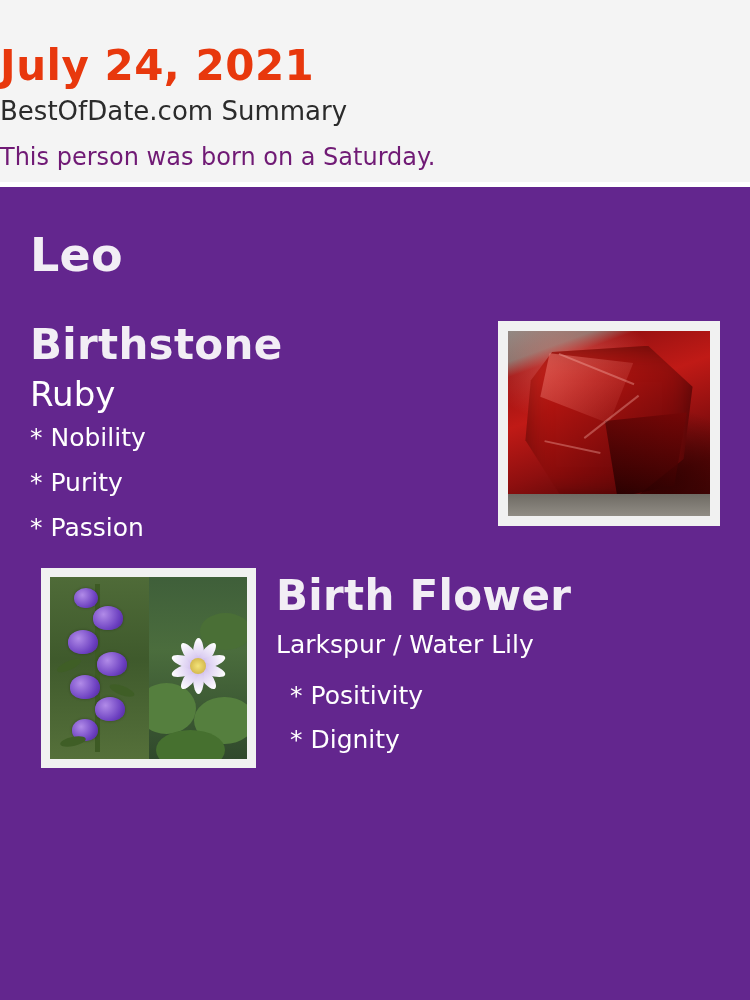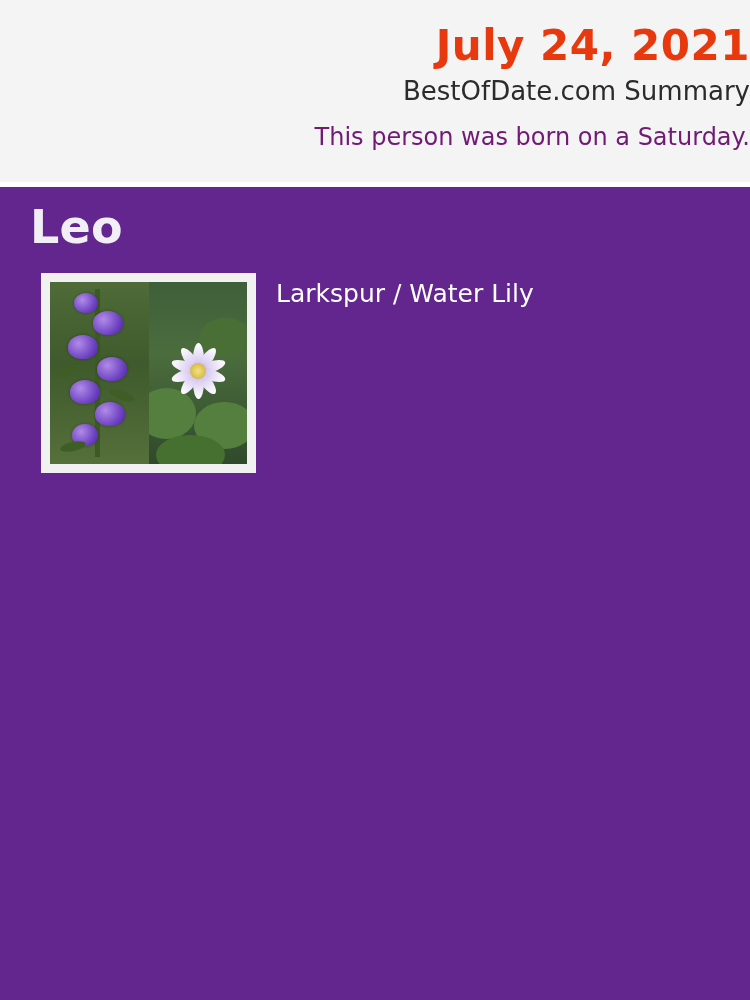--- a/index.html
+++ b/index.html
@@ -19,22 +19,22 @@
     position: relative;
     display: flex;
     flex-direction: column;
   }
 
   
   .header {
     background: #f4f4f4;
     height: 182px;
     box-sizing: border-box;
-    padding-top: 20px;
-    text-align: right;
+    padding-top: 40px;
+    text-align: left;
     flex: 0 0 auto;
   }
   .header-date {
     color: #e8380d;
     font-size: 42px;
     font-weight: bold;
     line-height: 52px;
     letter-spacing: 0.5px;
   }
   .header-sub {
@@ -63,21 +63,21 @@
     position: relative;
     box-sizing: border-box;
     padding: 0 30px;
     color: #ffffff;
   }
 
   .sign-name {
     font-size: 46px;
     font-weight: bold;
     color: #f2eef5;
-    padding-top: 12px;
+    padding-top: 40px;
     line-height: 56px;
     letter-spacing: 0.3px;
   }
   .sign-desc {
     font-size: 33px;
     line-height: 44px;
     color: #ffffff;
     margin-top: 6px;
     max-width: 660px;
   }
@@ -321,20 +321,40 @@
   </div>
 
   <div class="divider"></div>
 
   <div class="body">
 
     <div>
       <div class="sign-name">Leo</div>
     </div>
 
+    <div class="stone-section">
+      <div class="stone-title">Birthstone</div>
+      <div class="stone-name">Ruby</div>
+      <div class="trait">* Nobility</div>
+      <div class="trait">* Purity</div>
+      <div class="trait">* Passion</div>
+
+      <div class="stone-photo-frame">
+        <div class="stone-photo">
+          <div class="ruby-bg"></div>
+          <div class="ruby-shape"></div>
+          <div class="ruby-facet-a"></div>
+          <div class="ruby-facet-b"></div>
+          <div class="ruby-crack c1"></div>
+          <div class="ruby-crack c2"></div>
+          <div class="ruby-crack c3"></div>
+          <div class="stone-ground"></div>
+        </div>
+      </div>
+    </div>
 
     <div class="flower-section">
 
       <div class="flower-photo-frame">
         <div class="flower-photo">
 
           <div class="flower-half larkspur">
             <div class="lk-stem"></div>
             <div class="lk-bloom b1"></div>
             <div class="lk-bloom b2"></div>
@@ -365,19 +385,24 @@
               <div class="wl-petal" style="transform:rotate(288deg) translateY(-12px);"></div>
               <div class="wl-petal" style="transform:rotate(324deg) translateY(-12px);"></div>
               <div class="wl-center"></div>
             </div>
           </div>
 
         </div>
       </div>
 
       <div class="flower-text">
+        <div class="flower-title">Birth Flower</div>
         <div class="flower-name">Larkspur / Water Lily</div>
+        <div class="flower-traits">
+          <div class="trait">* Positivity</div>
+          <div class="trait">* Dignity</div>
+        </div>
       </div>
 
     </div>
 
   </div>
 </div>
 
 </body></html>

